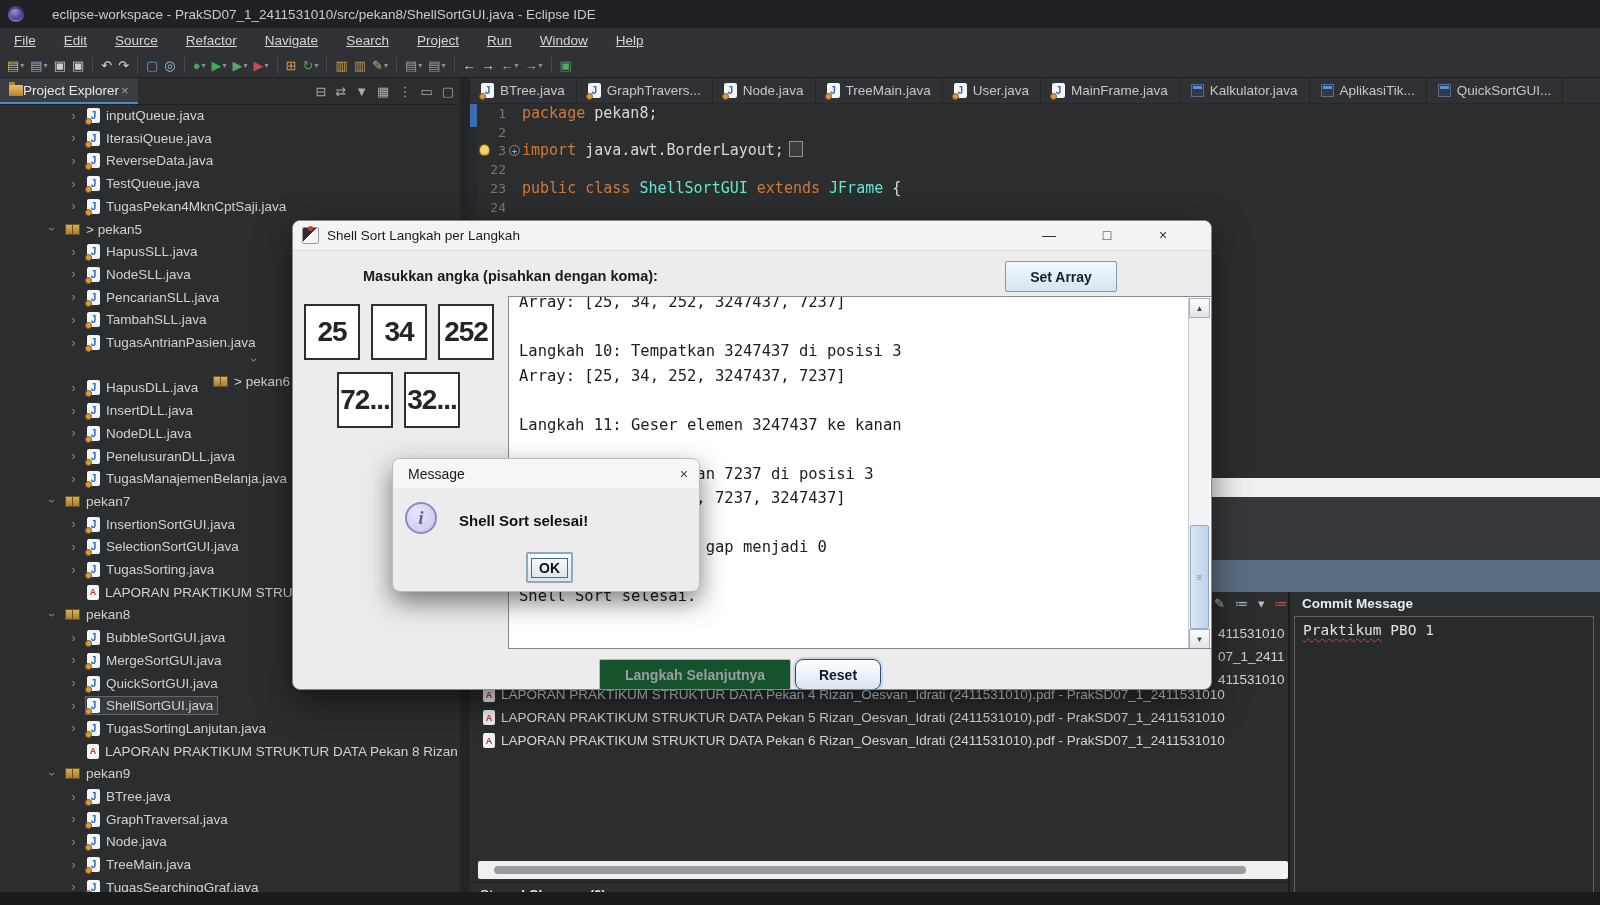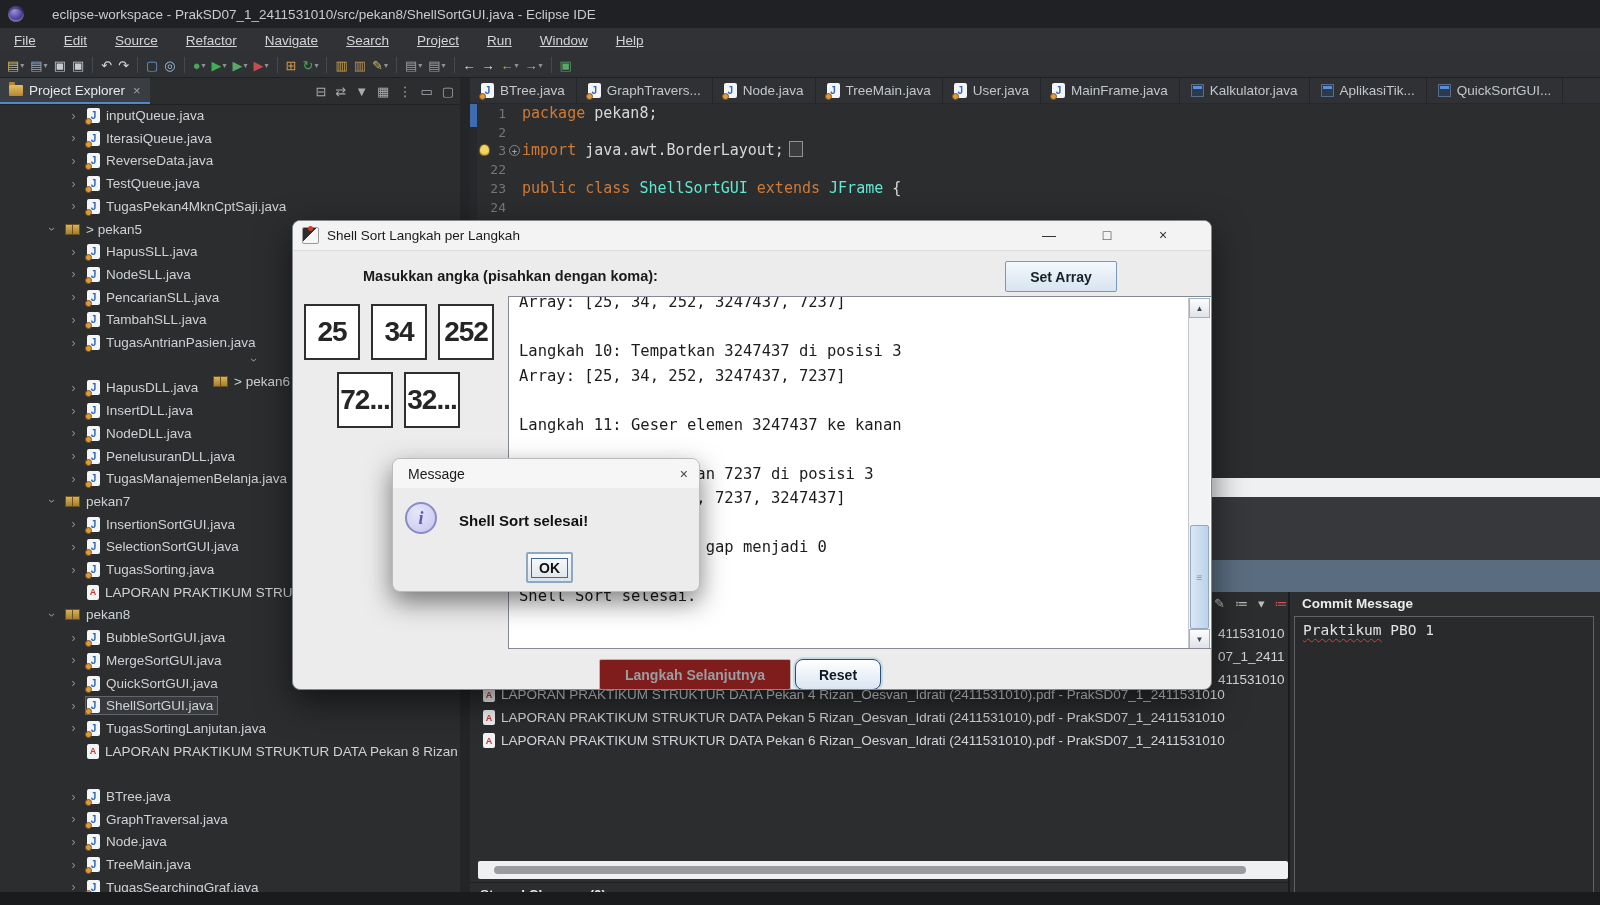--- a/index.html
+++ b/index.html
@@ -20,21 +20,21 @@
            align-items:center;padding-left:4px;border-bottom:1px solid #1e2022;box-sizing:border-box;}
   .ticon{display:inline-flex;align-items:center;justify-content:center;height:22px;padding:0 3px;}
   .tglyph{font-size:13px;line-height:1;}
   .tcaret{font-size:8px;color:#8e9195;margin-left:1px;}
   .tsep{width:1px;height:16px;background:#45484c;margin:0 5px;}
 
   
   .explorer{left:0;top:78px;width:460px;height:827px;background:#2c2d2f;overflow:hidden;}
   .exp-head{position:absolute;left:0;top:0;width:460px;height:26px;background:#2c2d2f;
             border-bottom:1px solid #1f2123;display:flex;align-items:center;}
-  .exp-tab{display:flex;align-items:center;gap:6px;height:26px;padding:0 9px;background:#3a3d41;
+  .exp-tab{display:flex;align-items:center;gap:0;height:26px;padding:0 9px;background:#3a3d41;
            border-bottom:2px solid #4e8ac8;box-sizing:border-box;color:#e6e8ea;font-size:13.5px;}
   .exp-folder{width:14px;height:11px;background:linear-gradient(#e6bf63,#b5862f);border-radius:1px;
               position:relative;flex:none;}
   .exp-folder::before{content:"";position:absolute;top:-3px;left:0;width:6px;height:3px;
               background:#b5862f;border-radius:1px 1px 0 0;}
   .exp-close{color:#9fa2a6;font-size:13px;margin-left:2px;}
   .exp-icons{position:absolute;right:6px;top:0;height:26px;display:flex;align-items:center;gap:9px;
              color:#a8abaf;font-size:13px;}
   .tree{position:absolute;left:0;top:26px;width:460px;height:801px;overflow:hidden;}
   .trow{position:absolute;left:0;width:460px;height:23px;display:flex;align-items:center;gap:6px;
@@ -132,21 +132,21 @@
   .loglines{position:absolute;left:10px;top:-7px;width:660px;
             font:15.5px "DejaVu Sans Mono","Liberation Mono",monospace;color:#1c1c1c;}
   .logline{height:24.5px;line-height:24.5px;white-space:pre;}
   .sb{position:absolute;right:2px;top:1px;width:21px;height:351px;background:#f2f3f5;border-left:1px solid #c5c9cd;}
   .sbbtn{position:absolute;left:0;width:21px;height:20px;background:linear-gradient(#fdfdfe,#dfe3e8);
          border:1px solid #9fb0c0;box-sizing:border-box;display:flex;align-items:center;justify-content:center;
          font-size:8px;color:#3c4752;}
   .sbthumb{position:absolute;left:1px;width:19px;top:227px;height:104px;border:1px solid #90a8c4;
            background:linear-gradient(90deg,#dbe7f4,#bdd2ea);border-radius:2px;box-sizing:border-box;
            display:flex;align-items:center;justify-content:center;color:#7d96b4;font-size:10px;}
-  .sw-next{position:absolute;left:306px;top:438px;width:190px;height:29px;background:#7f1d1d;
+  .sw-next{position:absolute;left:306px;top:438px;width:190px;height:29px;background:#14532d;
            border:1px solid #b5b5b5;border-radius:2px;display:flex;align-items:center;justify-content:center;
            font-size:14px;font-weight:bold;color:#9b9ea1;}
   .sw-reset{position:absolute;left:502px;top:438px;width:84px;height:29px;
             background:linear-gradient(#ffffff,#d9e5f1);border:1px solid #2f4d6e;border-radius:8px;
             box-shadow:0 0 0 2px #c6d9ec;display:flex;align-items:center;justify-content:center;
             font-size:14px;font-weight:bold;color:#101820;text-align:right;}
 
   
   .dlg{left:392px;top:458px;width:308px;height:134px;background:#ececec;border-radius:8px;
        border:1px solid #b9bbbd;box-shadow:0 10px 26px rgba(0,0,0,.5);z-index:10;box-sizing:border-box;overflow:hidden;}
@@ -495,20 +495,27 @@
             <span>TugasSortingLanjutan.java</span>
           </span>
         </div>
         <div class="trow" style="top: 635.6px; padding-left: 68px;">
           <span class="chev"> </span>
           <span class="rowinner">
             <span class="ic-pdf">A</span>
             <span>LAPORAN PRAKTIKUM STRUKTUR DATA Pekan 8 Rizan</span>
           </span>
         </div>
+        <div class="trow" style="top: 658.3px; padding-left: 46px;">
+          <span class="chev exp">›</span>
+          <span class="rowinner">
+            <span class="ic-pkg"></span>
+            <span>pekan9</span>
+          </span>
+        </div>
         <div class="trow" style="top: 681px; padding-left: 68px;">
           <span class="chev">›</span>
           <span class="rowinner">
             <span class="ic-java">J</span>
             <span>BTree.java</span>
           </span>
         </div>
         <div class="trow" style="top: 703.7px; padding-left: 68px;">
           <span class="chev">›</span>
           <span class="rowinner">

